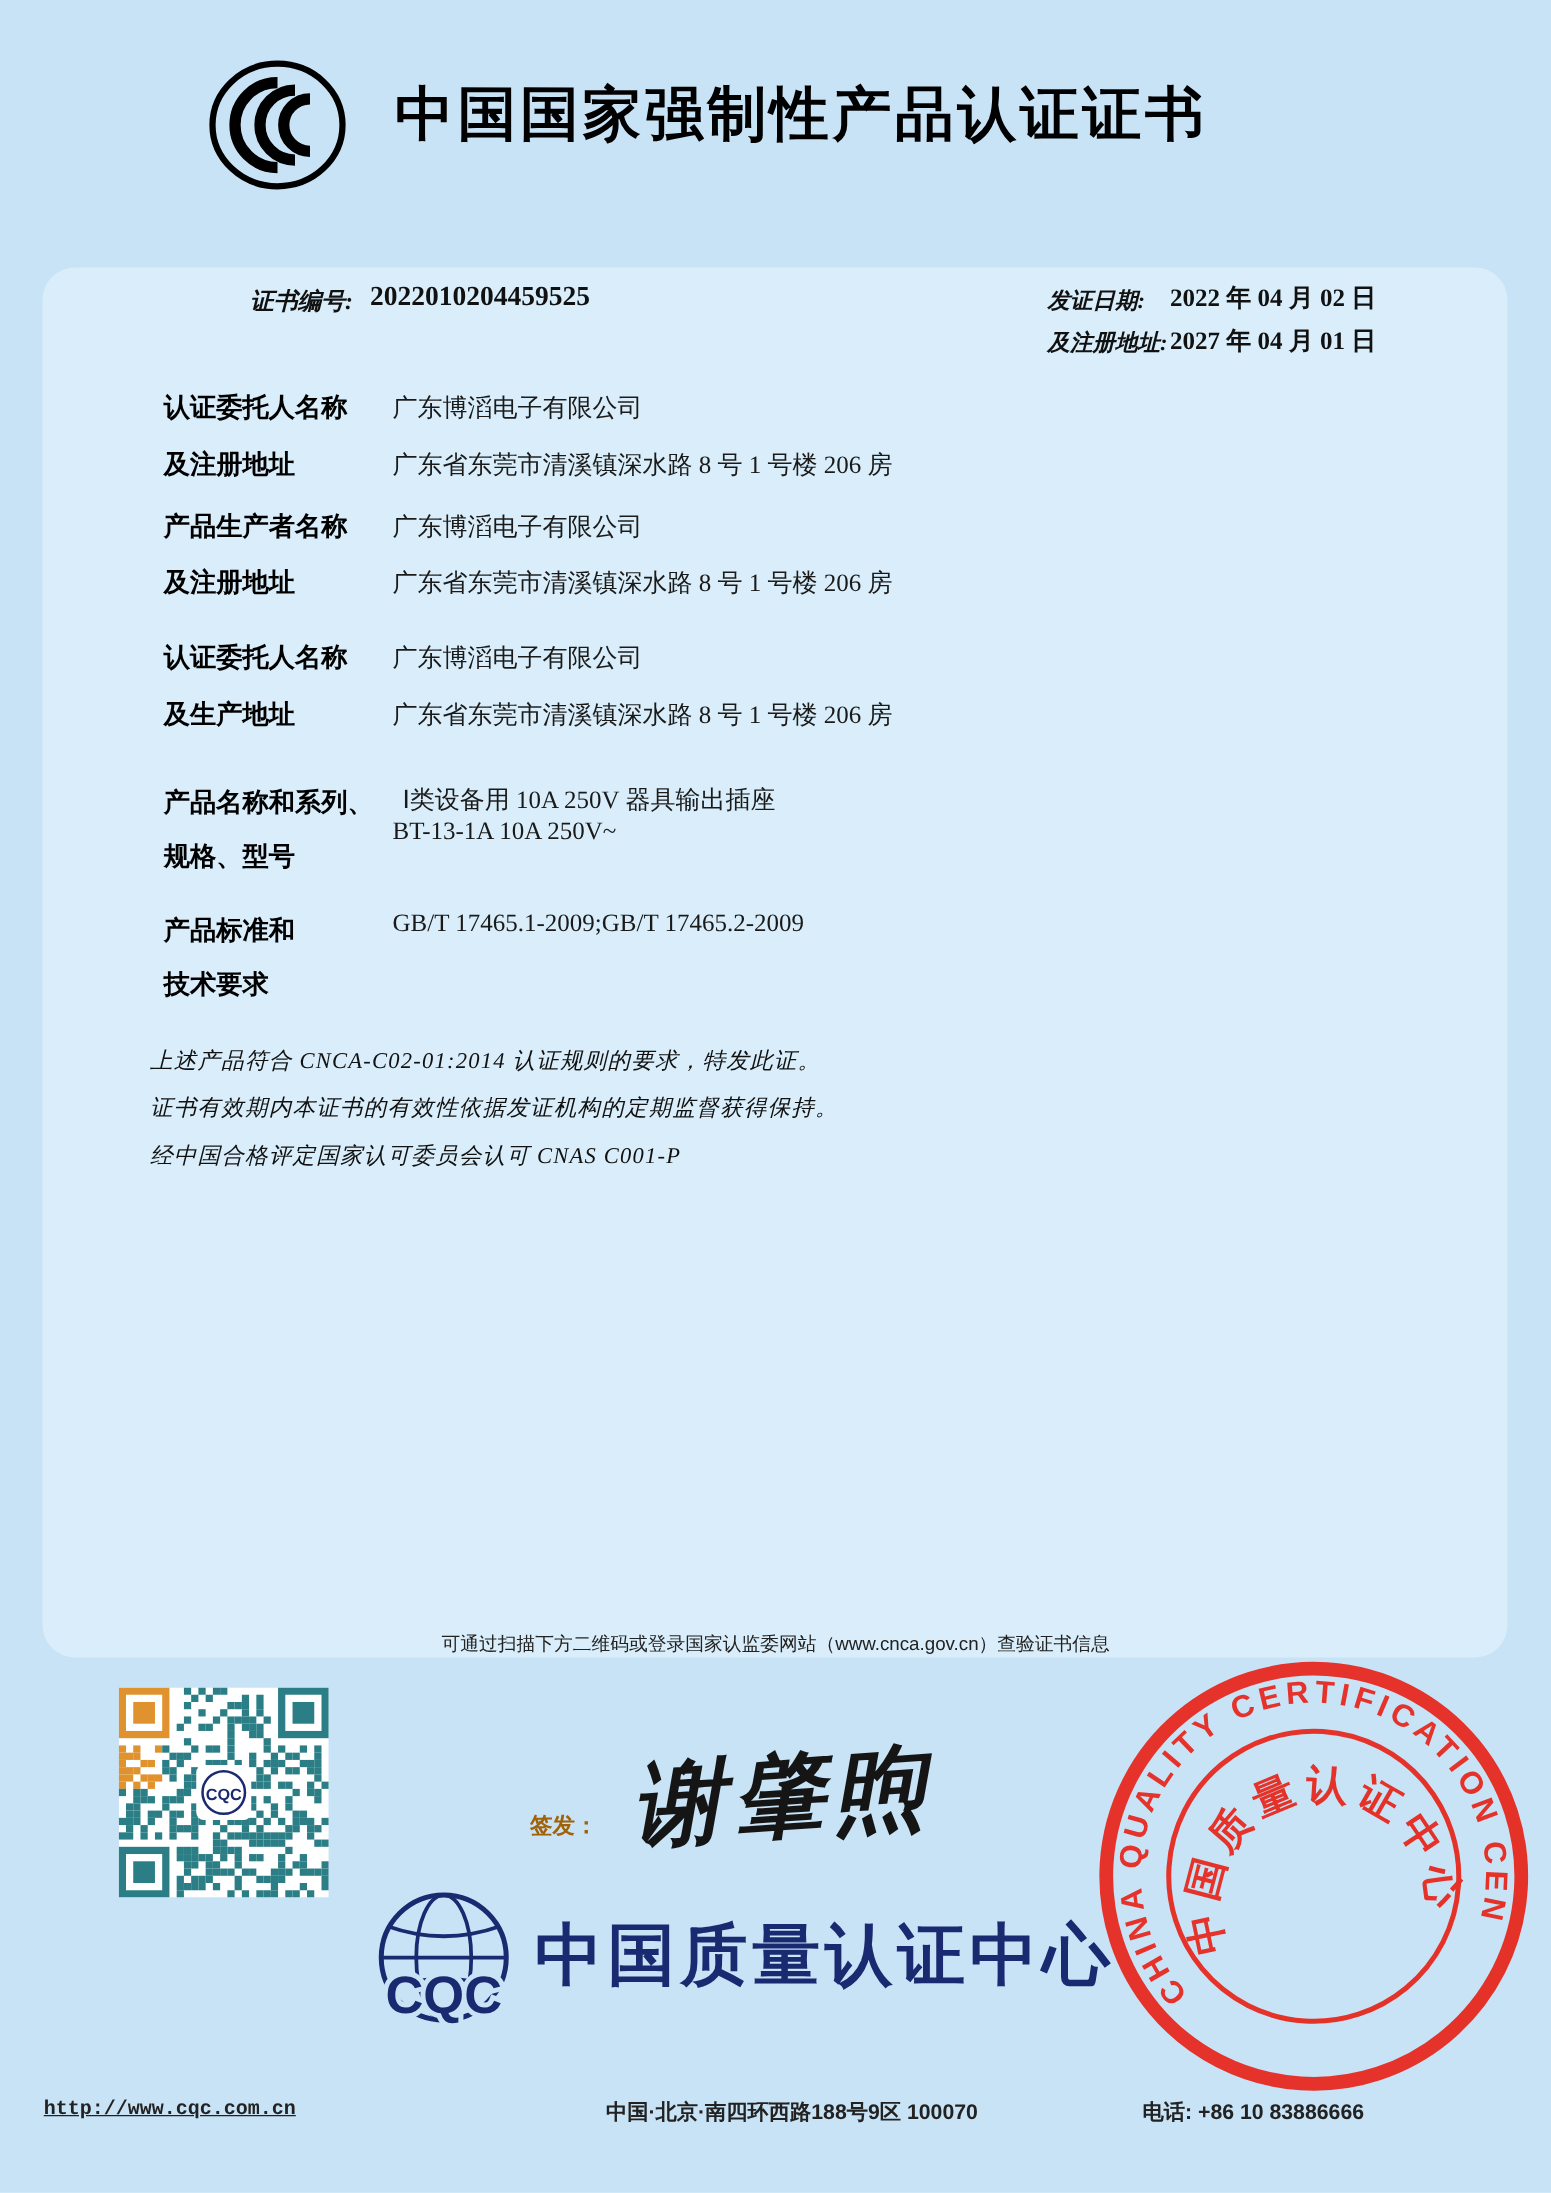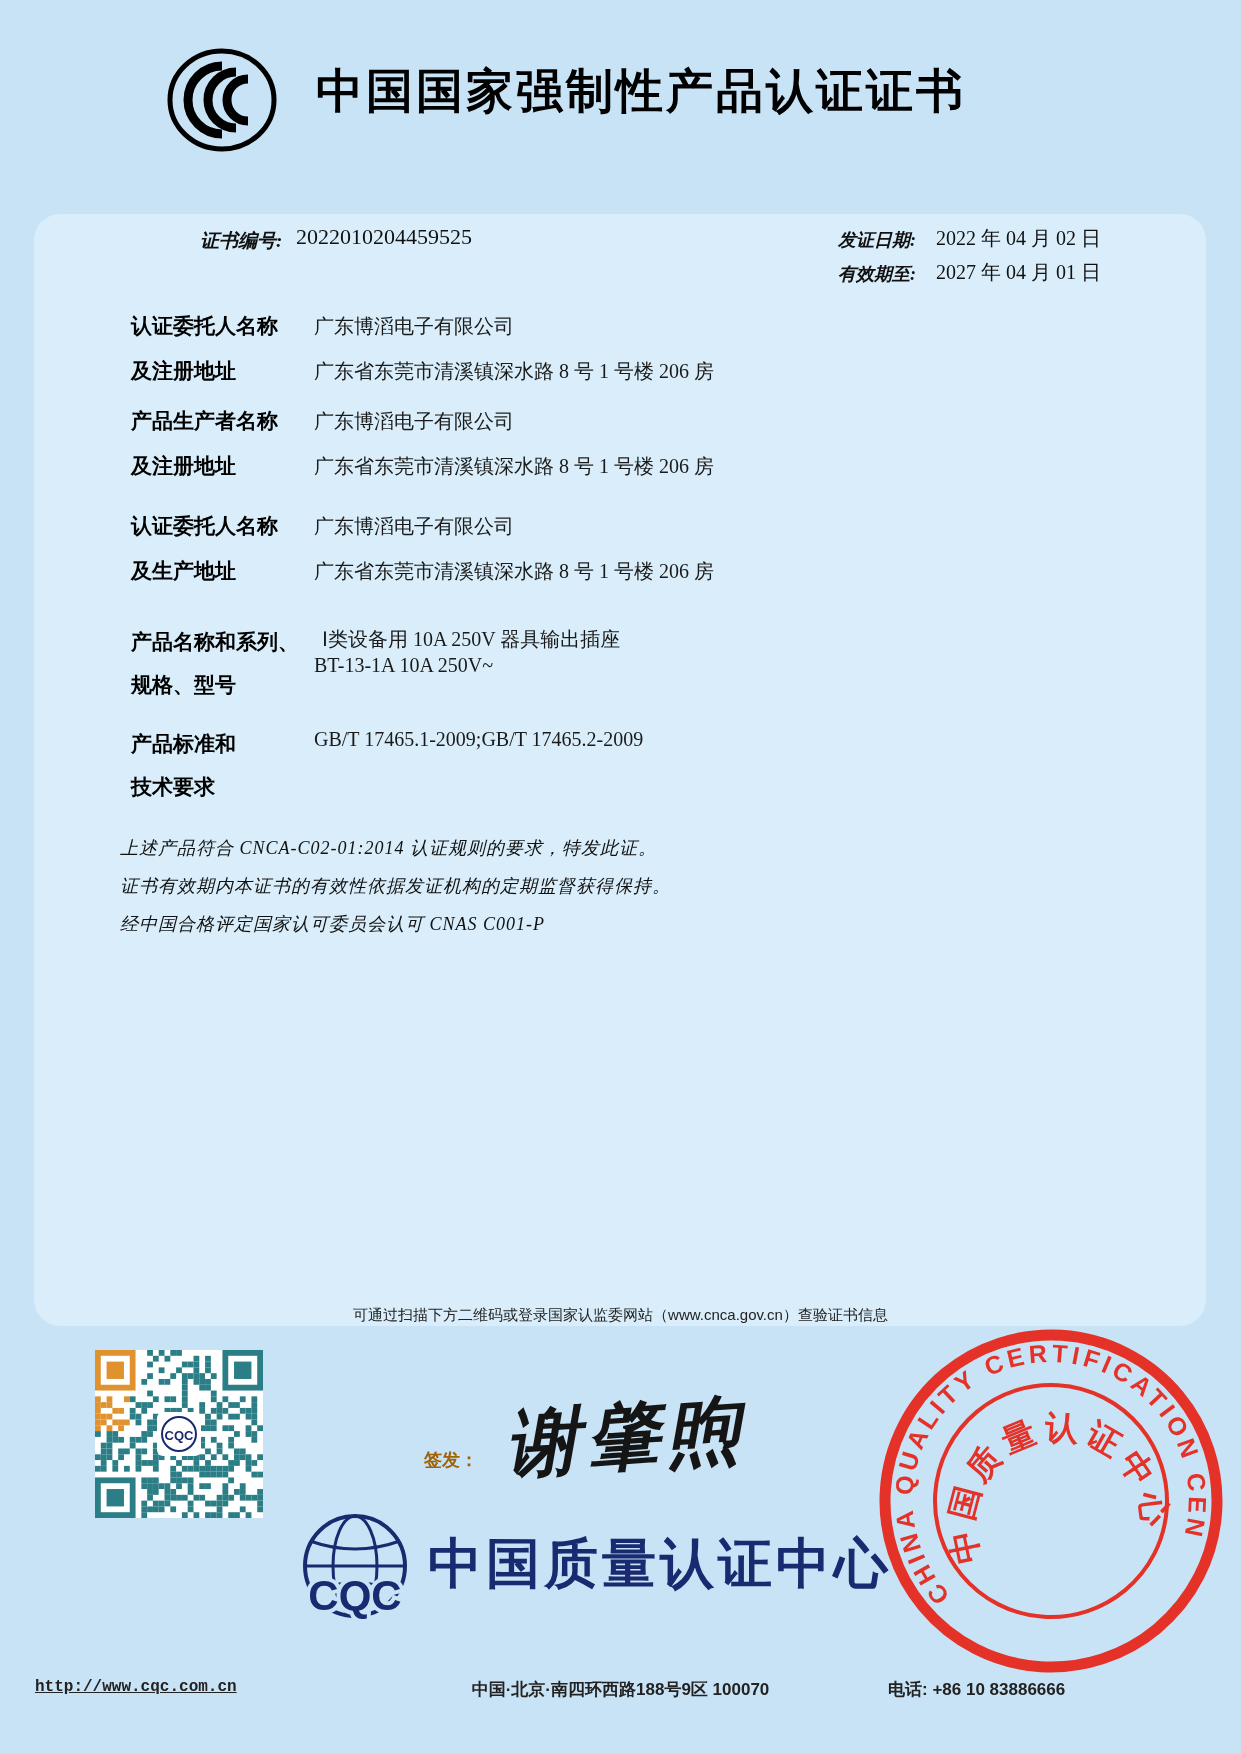--- a/index.html
+++ b/index.html
@@ -13,49 +13,49 @@
   .title{
     left:316px;top:60px;font-size:47px;font-weight:900;letter-spacing:3px;color:#000;
     font-family:Liberation Sans, sans-serif;
   }
   
   .panel{
     left:34px;top:214px;width:1172px;height:1112px;border-radius:26px;
     background:#d9eefa;
   }
   .kai{font-family:"Liberation Serif",serif;font-style:italic;font-weight:bold;}
-  .serifv{font-family:"Liberation Serif",serif;}
+  .serifv{font-family:"Liberation Serif",serif;font-weight:bold;}
   .lbl{font-weight:bold;font-size:21px;color:#000;margin-left:11px;}
   .val{font-size:20px;font-family:"Liberation Serif",serif;color:#1a1a1a;margin-left:28px;}
   .stmt{font-family:"Liberation Serif",serif;font-style:italic;font-size:18px;letter-spacing:1px;color:#111;text-align:right;}
   .note{left:0;right:0;top:1306px;text-align:center;font-size:15px;color:#222;font-weight:normal;}
   .signlabel{font-size:18px;font-weight:bold;color:#a16207;}
   .signature{font-size:74px;color:#151515;font-family:"Liberation Serif",serif;font-style:italic;font-weight:bold;transform:rotate(-4deg);letter-spacing:6px;}
   .orgname{font-size:54px;font-weight:900;color:#1a2a70;letter-spacing:4px;}
-  .footer{font-size:17px;font-weight:bold;color:#222;}
+  .footer{font-size:17px;font-weight:bold;color:#222;padding-left:26px;}
   .url{font-family:"Liberation Mono",monospace;text-decoration:underline;color:#222;font-weight:bold;font-size:16px;}
 </style>
 </head>
 <body>
 
 <svg class="abs" style="left:166px;top:48px" width="112" height="104" viewBox="0 0 112 104">
   <ellipse cx="56" cy="52" rx="52" ry="49" fill="none" stroke="#000" stroke-width="5"></ellipse>
   <path d="M 56 18 A 30 30 0 1 0 56 86" fill="none" stroke="#000" stroke-width="9"></path>
   <path d="M 70 24 A 26 26 0 1 0 70 80" fill="none" stroke="#000" stroke-width="9"></path>
   <path d="M 82 31 A 21 21 0 1 0 82 73" fill="none" stroke="#000" stroke-width="9"></path>
 </svg>
 <div class="abs title">中国国家强制性产品认证证书</div>
 
 <div class="abs panel"></div>
 
 <span class="abs kai" style="left:200px;top:228px;font-size:19px">证书编号:</span>
 <span class="abs serifv" style="left:296px;top:224px;font-size:22px">2022010204459525</span>
 <span class="abs kai" style="left:838px;top:228px;font-size:18px">发证日期:</span>
 <span class="abs serifv" style="left:936px;top:225px;font-size:20px">2022 年 04 月 02 日</span>
-<span class="abs kai" style="left:838px;top:262px;font-size:18px">有效期至:</span>
+<span class="abs kai" style="left:838px;top:262px;font-size:18px">及注册地址:</span>
 <span class="abs serifv" style="left:936px;top:259px;font-size:20px">2027 年 04 月 01 日</span>
 
 <span class="abs lbl" style="left:120px;top:312px">认证委托人名称</span>
 <span class="abs lbl" style="left:120px;top:357px">及注册地址</span>
 <span class="abs val" style="left:286px;top:313px">广东博滔电子有限公司</span>
 <span class="abs val" style="left:286px;top:358px">广东省东莞市清溪镇深水路 8 号 1 号楼 206 房</span>
 
 <span class="abs lbl" style="left:120px;top:407px">产品生产者名称</span>
 <span class="abs lbl" style="left:120px;top:452px">及注册地址</span>
 <span class="abs val" style="left:286px;top:408px">广东博滔电子有限公司</span>

